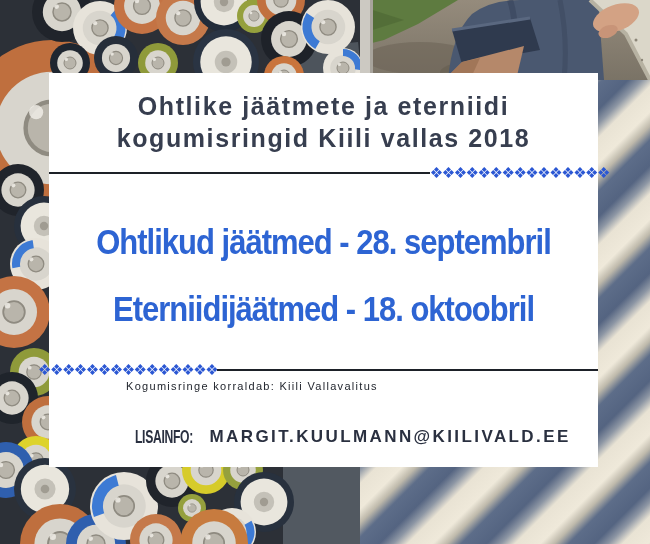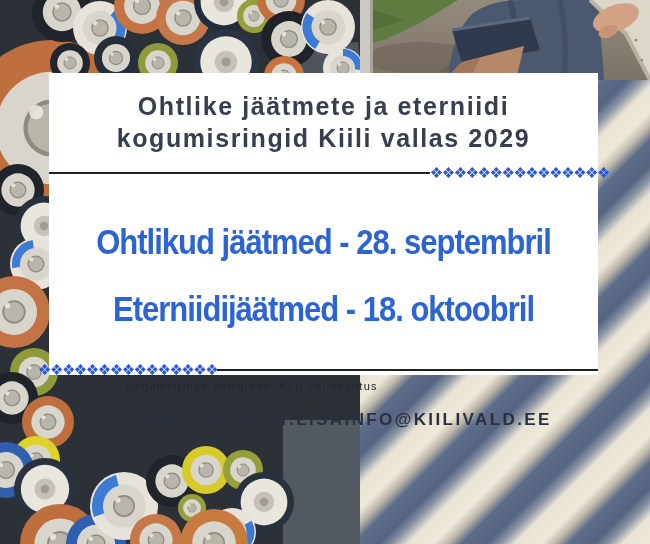--- a/index.html
+++ b/index.html
@@ -9,40 +9,40 @@
   
   .bg-batteries{position:absolute;left:0;top:0;width:360px;height:544px;}
   .bg-roof{position:absolute;left:360px;top:0;width:290px;height:544px;
     background:repeating-linear-gradient(135deg,
       #5d6d89 0px,#546481 18px,#8d96a4 28px,
       #e9e3d4 38px,#efe9da 56px,#beb9ab 66px,#5d6d89 76px);}
   .bg-person{position:absolute;left:360px;top:0;width:290px;height:80px;}
   .bg-batteries svg,.bg-person svg{display:block;}
 
   
-  .card{position:absolute;left:49px;top:73px;width:549px;height:302px;background:#ffffff;}
+  .card{position:absolute;left:49px;top:73px;width:549px;height:394px;background:#ffffff;}
 
   .title{position:absolute;top:17px;left:0;width:100%;text-align:center;
     font-size:25px;font-weight:bold;letter-spacing:1.6px;line-height:32px;color:#373e4f;}
 
   .divider{position:absolute;display:flex;align-items:center;height:16px;}
   .divider .rule{flex:1;height:2px;background:#1d2128;}
   .ribbon{font-size:15px;line-height:14px;letter-spacing:-1.5px;color:#2b57d3;white-space:nowrap;}
   .divider-top{top:92px;left:0;right:-11px;}
   .divider-bottom{top:289px;left:-11px;right:0;}
 
   .event{position:absolute;left:0;width:100%;height:40px;line-height:40px;text-align:center;
     font-size:31px;font-weight:bold;letter-spacing:-1px;color:#2d64d3;transform:scaleY(1.16);}
   .event1{top:149px;}
   .event2{top:216px;}
 
   .org-lines{position:absolute;left:77px;top:302px;font-size:11px;letter-spacing:1.3px;
     line-height:22.5px;color:#23272f;white-space:nowrap;}
 
-  .contact{position:absolute;left:86px;top:336px;display:flex;align-items:center;color:#2a3040;}
+  .contact{position:absolute;left:86px;top:353px;display:flex;align-items:center;color:#2a3040;}
   .lisainfo{font-size:19px;font-weight:bold;letter-spacing:-0.5px;
     transform:scaleX(0.64);transform-origin:left center;white-space:nowrap;}
   .email{font-size:17px;font-weight:bold;letter-spacing:2.4px;margin-left:-16px;white-space:nowrap;}
 </style>
 </head>
 <body>
 
 <div class="stage">
 
   <div class="bg-batteries">
@@ -147,21 +147,21 @@
       </g>
       <rect x="0" y="0" width="13" height="80" fill="#ccc9c2"></rect>
       <rect x="10" y="0" width="3" height="80" fill="#a8a49c"></rect>
     </svg>
   </div>
 
   <div class="card">
 
     <div class="title">
       <div>Ohtlike jäätmete ja eterniidi</div>
-      <div>kogumisringid Kiili vallas 2029</div>
+      <div>kogumisringid Kiili vallas 2018</div>
     </div>
 
     <div class="divider divider-top">
       <span class="rule"></span>
       <span class="ribbon">❖❖❖❖❖❖❖❖❖❖❖❖❖❖❖</span>
     </div>
 
     <div class="event event1">Ohtlikud jäätmed - 28. septembril</div>
     <div class="event event2">Eterniidijäätmed - 18. oktoobril</div>
 
@@ -169,17 +169,17 @@
       <span class="ribbon">❖❖❖❖❖❖❖❖❖❖❖❖❖❖❖</span>
       <span class="rule"></span>
     </div>
 
     <div class="org-lines">
       <div>Kogumisringe korraldab: Kiili Vallavalitus</div>
     </div>
 
     <div class="contact">
       <span class="lisainfo">LISAINFO:</span>
-      <span class="email">MARGIT.LISAINFO@KIILIVALD.EE</span>
+      <span class="email">MARGIT.KUULMANN@KIILIVALD.EE</span>
     </div>
 
   </div>
 </div>
 
 </body></html>

